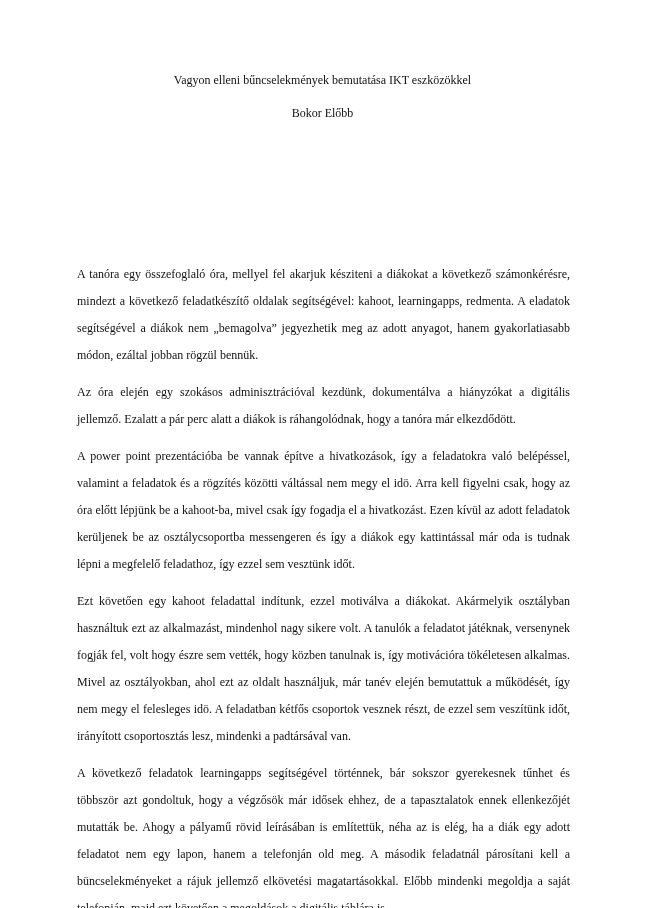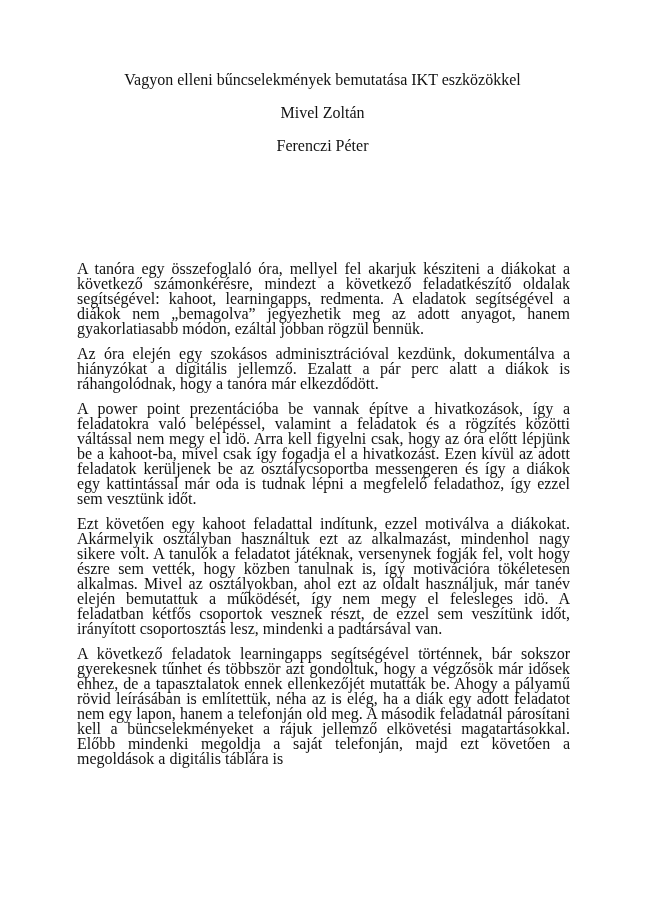--- a/index.html
+++ b/index.html
@@ -1,46 +1,45 @@
 <!DOCTYPE html>
 <html><head>
   <meta charset="utf-8">
   <style>
     html, body { margin: 0; padding: 0; background: #ffffff; }
     body { width: 645px; height: 908px; overflow: hidden; position: relative; }
     .page {
       position: absolute; left: 0; top: 0; width: 645px; height: 908px;
       background: #ffffff; color: #111111;
       font-family: "Liberation Serif", "DejaVu Serif", serif;
-      font-size: 16px;
+      font-size: 12px;
     }
     .header {
       position: absolute; left: 0; top: 72px; width: 645px; text-align: center;
     }
     .header .hl {
       height: 33px; line-height: 16px; white-space: nowrap;
     }
     .body {
       position: absolute; left: 77px; top: 261px; width: 493px;
     }
     .body p {
       margin: 0 0 10px 0;
-      line-height: 15px;
+      line-height: 27px;
       text-align: justify;
       text-align-last: left;
     }
   </style>
 </head>
 <body>
 
 <div class="page">
   <div class="header">
     <div class="hl">Vagyon elleni bűncselekmények bemutatása IKT eszközökkel</div>
-    <div class="hl">Mivel Zoltán</div>
-    <div class="hl">Ferenczi Péter</div>
+    <div class="hl">Bokor Előbb</div>
   </div>
 
   <div class="body">
     <p>A tanóra egy összefoglaló óra, mellyel fel akarjuk késziteni a diákokat a következő számonkérésre, mindezt a következő feladatkészítő oldalak segítségével: kahoot, learningapps, redmenta. A eladatok segítségével a diákok nem „bemagolva” jegyezhetik meg az adott anyagot, hanem gyakorlatiasabb módon, ezáltal jobban rögzül bennük.</p>
     <p>Az óra elején egy szokásos adminisztrációval kezdünk, dokumentálva a hiányzókat a digitális jellemző. Ezalatt a pár perc alatt a diákok is ráhangolódnak, hogy a tanóra már elkezdődött.</p>
     <p>A power point prezentációba be vannak építve a hivatkozások, így a feladatokra való belépéssel, valamint a feladatok és a rögzítés közötti váltással nem megy el idö. Arra kell figyelni csak, hogy az óra előtt lépjünk be a kahoot-ba, mivel csak így fogadja el a hivatkozást. Ezen kívül az adott feladatok kerüljenek be az osztálycsoportba messengeren és így a diákok egy kattintással már oda is tudnak lépni a megfelelő feladathoz, így ezzel sem vesztünk időt.</p>
     <p>Ezt követően egy kahoot feladattal indítunk, ezzel motiválva a diákokat. Akármelyik osztályban használtuk ezt az alkalmazást, mindenhol nagy sikere volt. A tanulók a feladatot játéknak, versenynek fogják fel, volt hogy észre sem vették, hogy közben tanulnak is, így motivációra tökéletesen alkalmas. Mivel az osztályokban, ahol ezt az oldalt használjuk, már tanév elején bemutattuk a működését, így nem megy el felesleges idö. A feladatban kétfős csoportok vesznek részt, de ezzel sem veszítünk időt, irányított csoportosztás lesz, mindenki a padtársával van.</p>
     <p>A következő feladatok learningapps segítségével történnek, bár sokszor gyerekesnek tűnhet és többször azt gondoltuk, hogy a végzősök már idősek ehhez, de a tapasztalatok ennek ellenkezőjét mutatták be. Ahogy a pályamű rövid leírásában is említettük, néha az is elég, ha a diák egy adott feladatot nem egy lapon, hanem a telefonján old meg. A második feladatnál párosítani kell a büncselekményeket a rájuk jellemző elkövetési magatartásokkal. Előbb mindenki megoldja a saját telefonján, majd ezt követően a megoldások a digitális táblára is</p>
   </div>
 </div>

